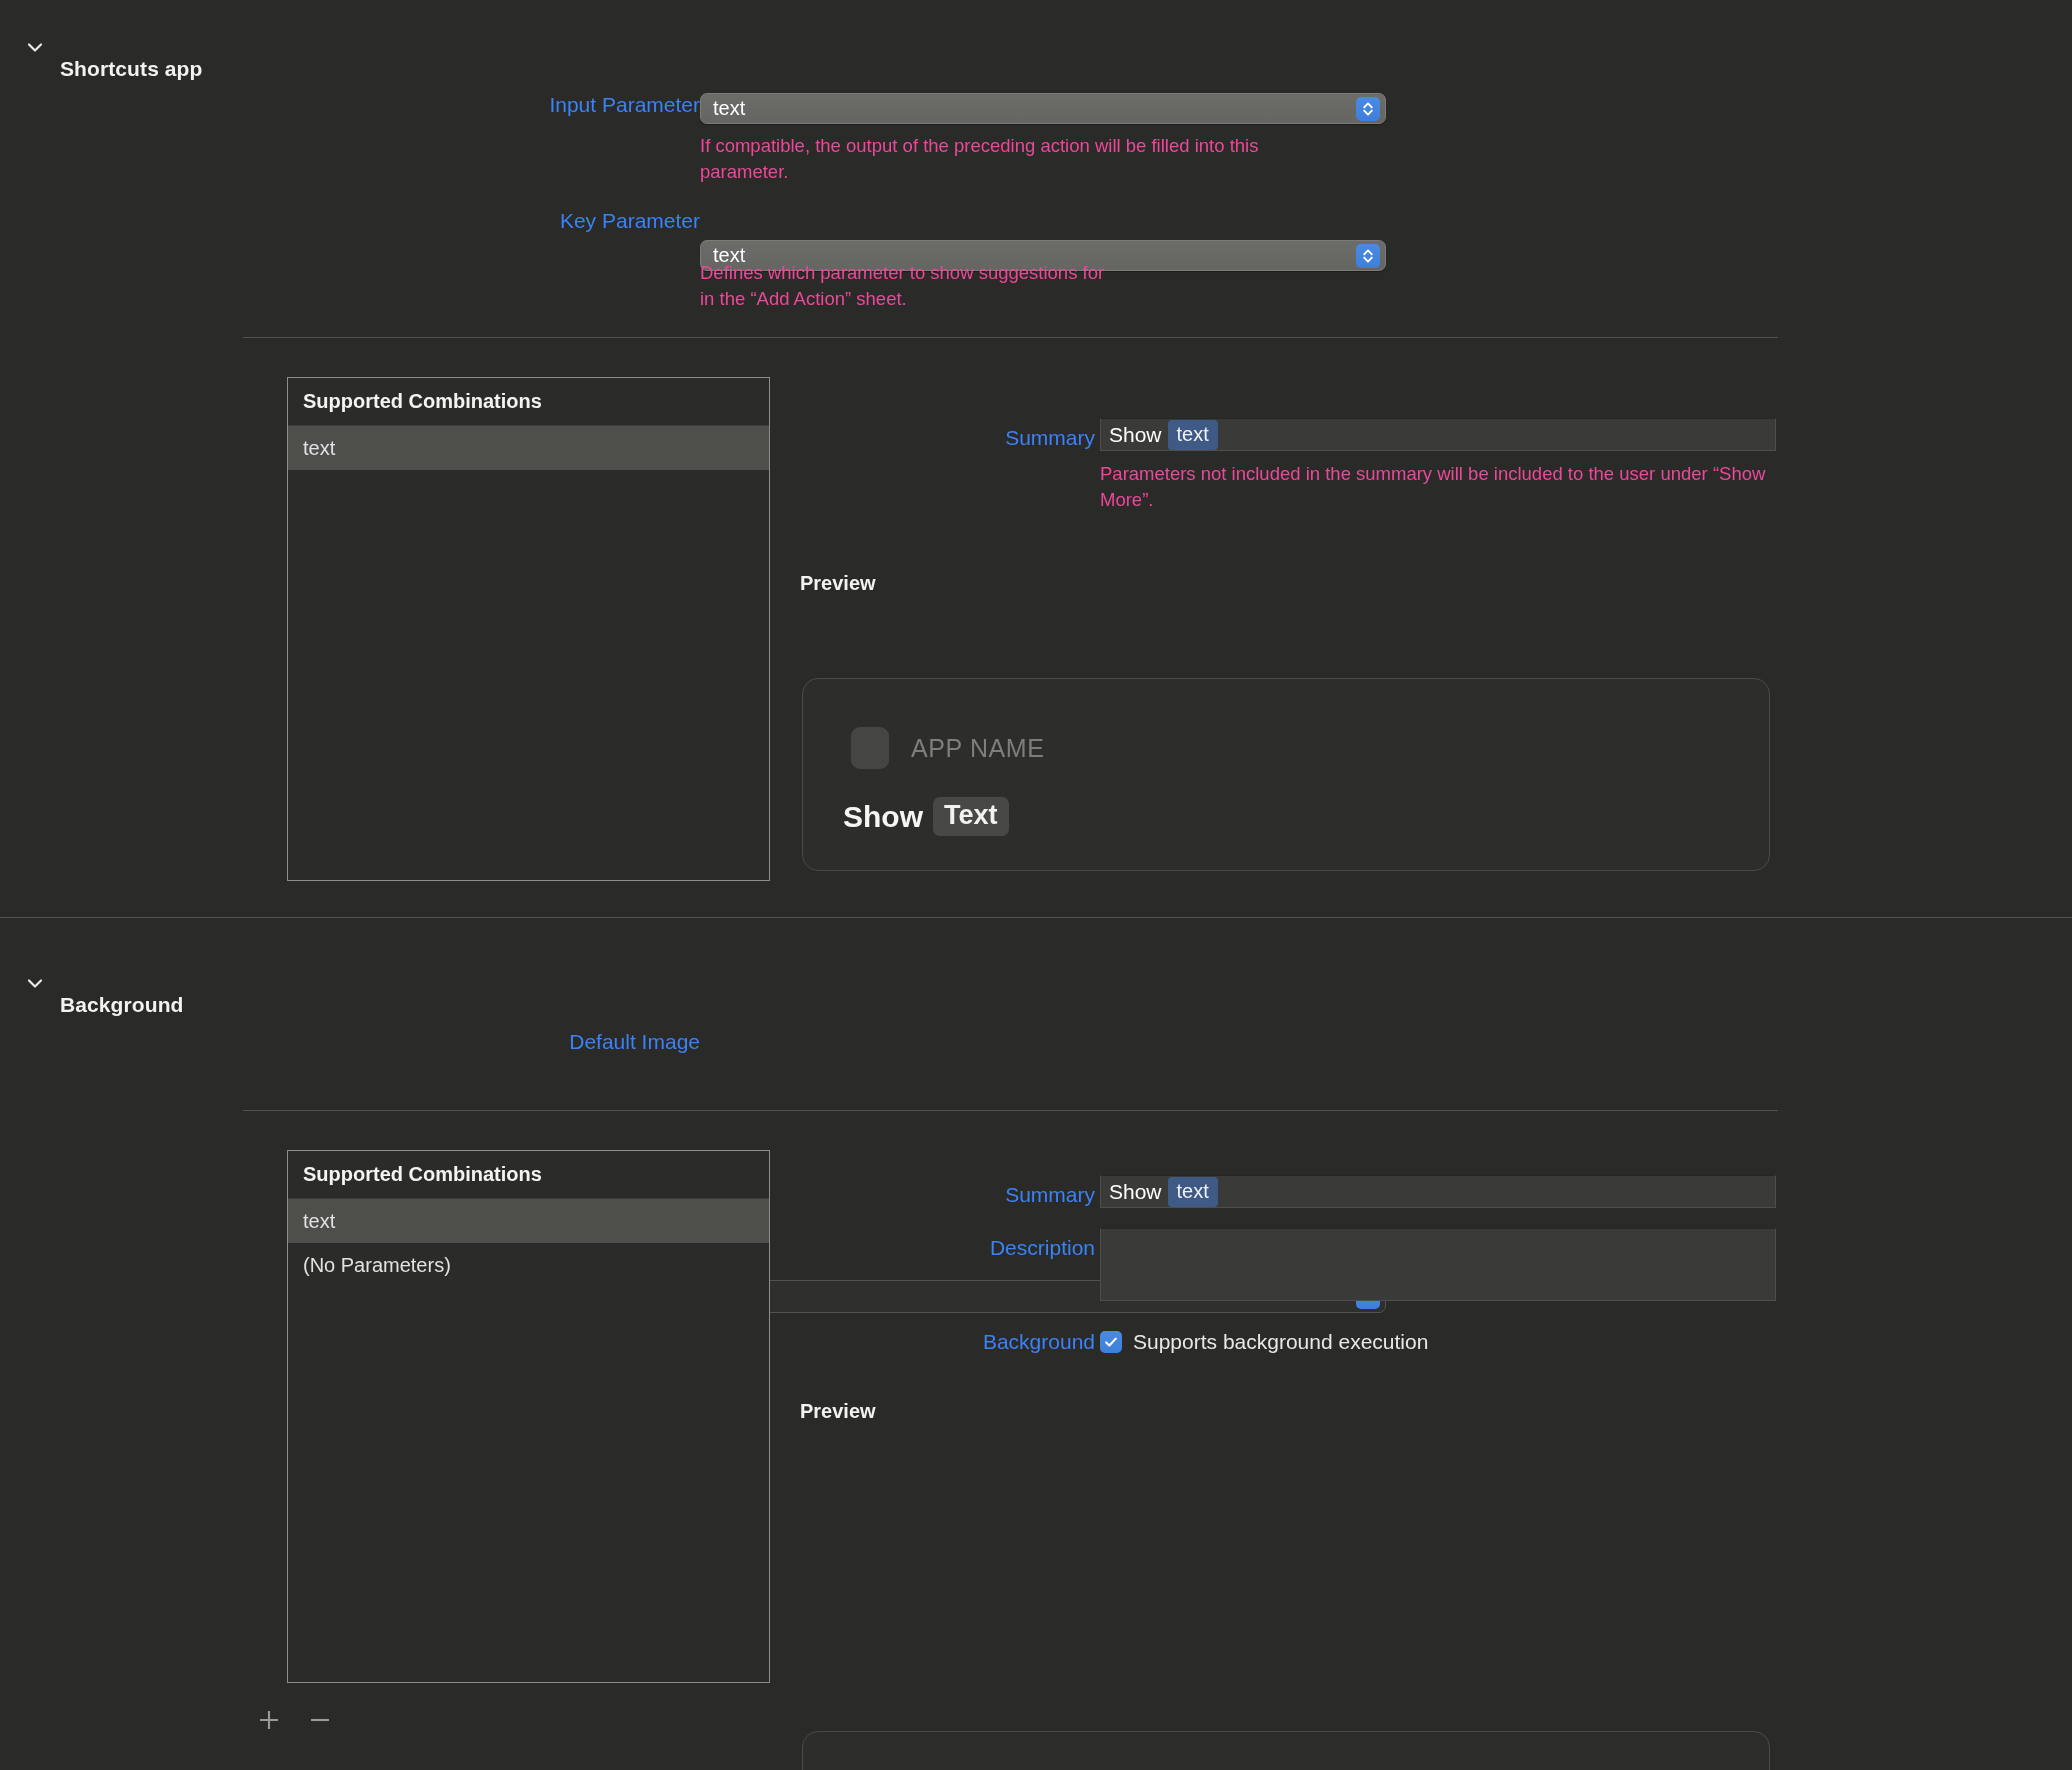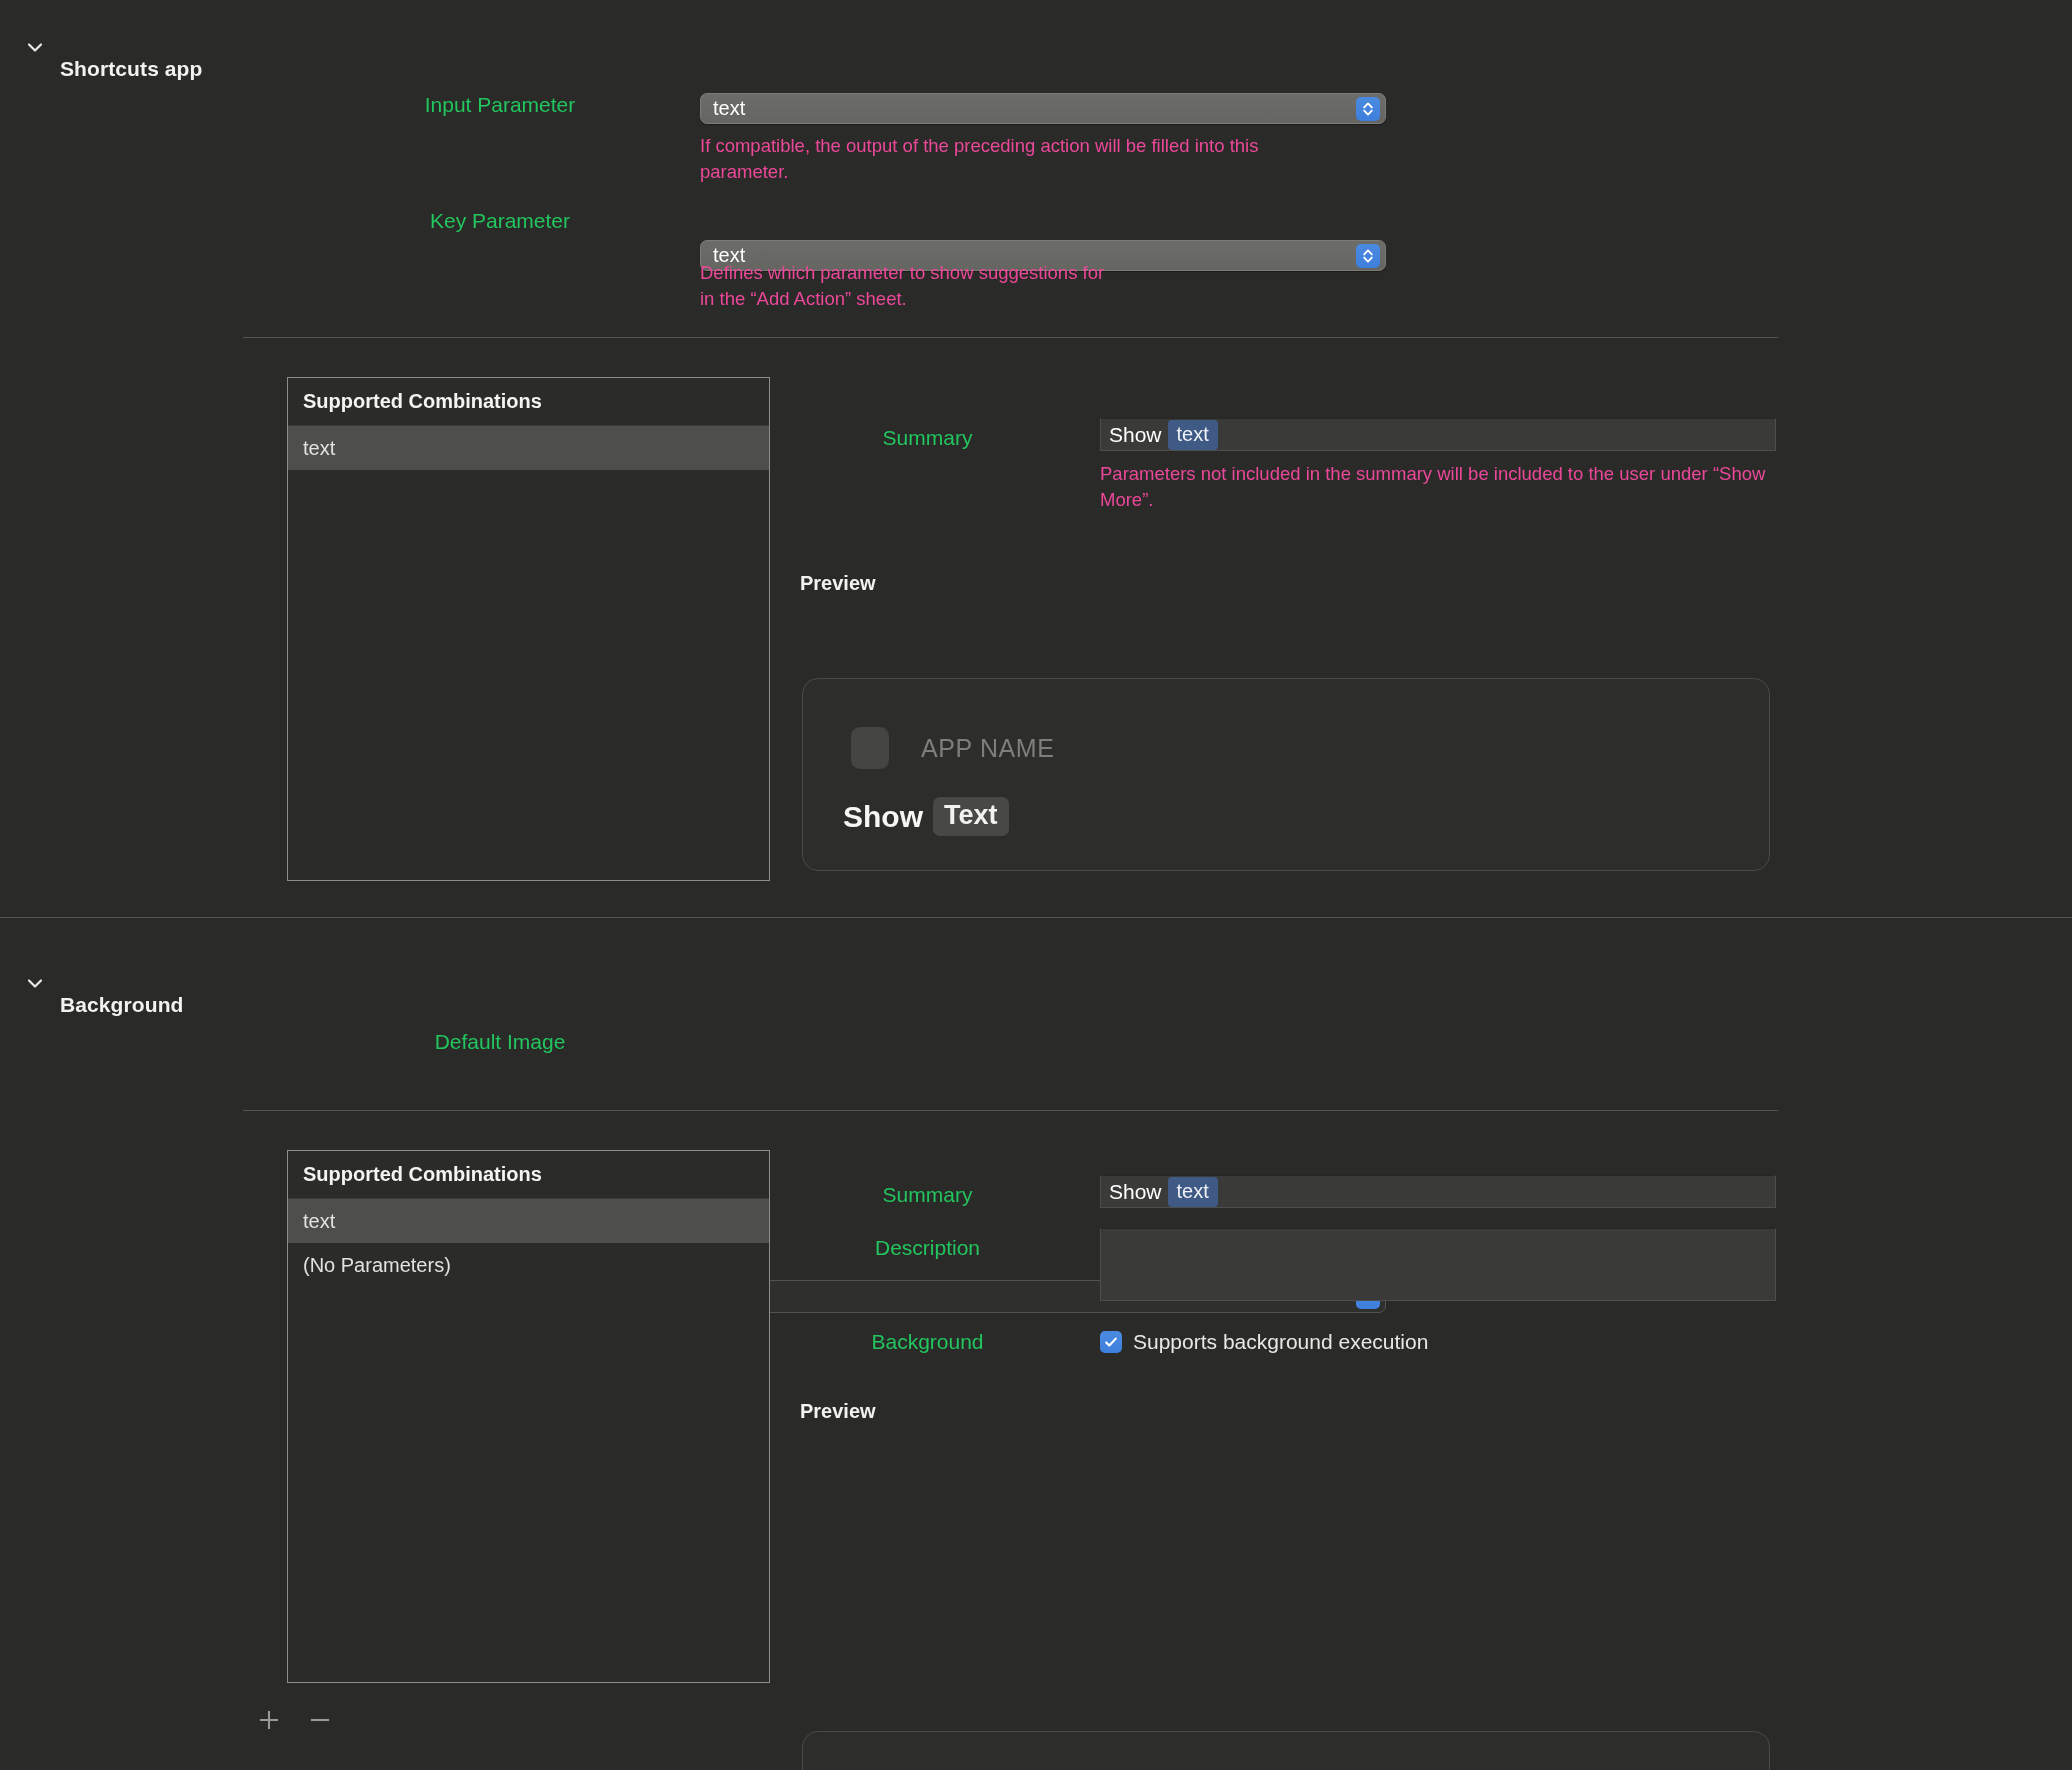--- a/index.html
+++ b/index.html
@@ -32,22 +32,22 @@
     font-size: 21px;
     font-weight: bold;
     color: #f2f2f0;
     letter-spacing: 0.1px;
     margin-top: 45px;
   }
 
   
   .field-label {
     font-size: 21px;
-    color: #22c55e;
-    text-align: center;
+    color: #3b82f6;
+    text-align: right;
     white-space: nowrap;
   }
   .help-text {
     font-size: 18.5px;
     color: #ec4899;
     line-height: 1.38;
   }
 
   
   .popup {
@@ -254,21 +254,21 @@
 
 <div class="abs field-label" style="left:760px; top:426px; width:335px;">Summary</div>
 <div class="abs textfield" style="left:1100px; top:418px; width:676px; height:33px;">
   <span class="summary-run">Show</span>
   <span class="token">text</span>
 </div>
 <div class="abs help-text" style="left:1100px; top:461px; width:680px;">Parameters not included in the summary will be included to the user under “Show More”.</div>
 
 <div class="abs preview-title" style="left:800px; top:572px;">Preview</div>
 <div class="abs preview-card" style="left:802px; top:616px; width:968px; height:193px;">
-  <div class="abs" style="left:48px; top:48px; display:flex; align-items:center; gap:32px;">
+  <div class="abs" style="left:48px; top:48px; display:flex; align-items:center; gap:22px;">
     <span class="app-icon-sm"></span>
     <span class="app-name">APP NAME</span>
   </div>
   <div class="abs preview-line" style="left:40px; top:118px;">
     <span class="preview-strong">Show</span>
     <span class="preview-token">Text</span>
   </div>
 </div>
 
 <div class="abs divider" style="left:0px; top:917px; width:2072px;"></div>

